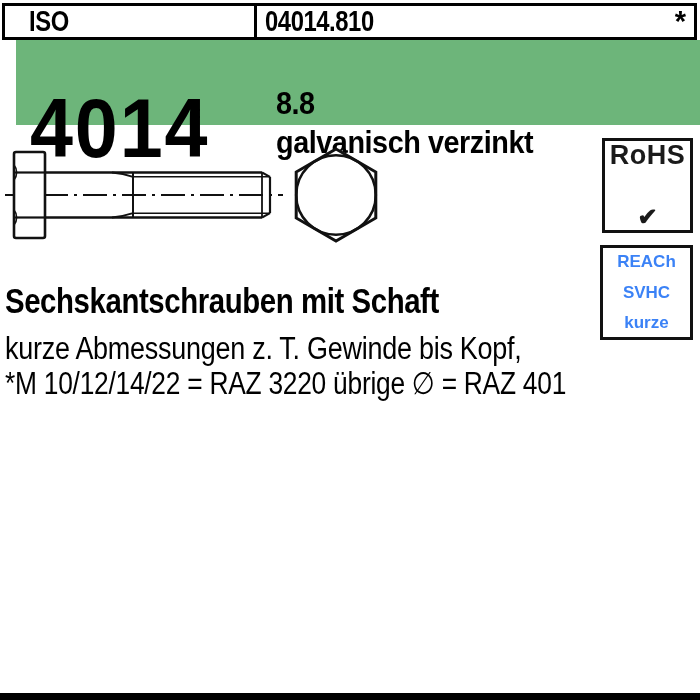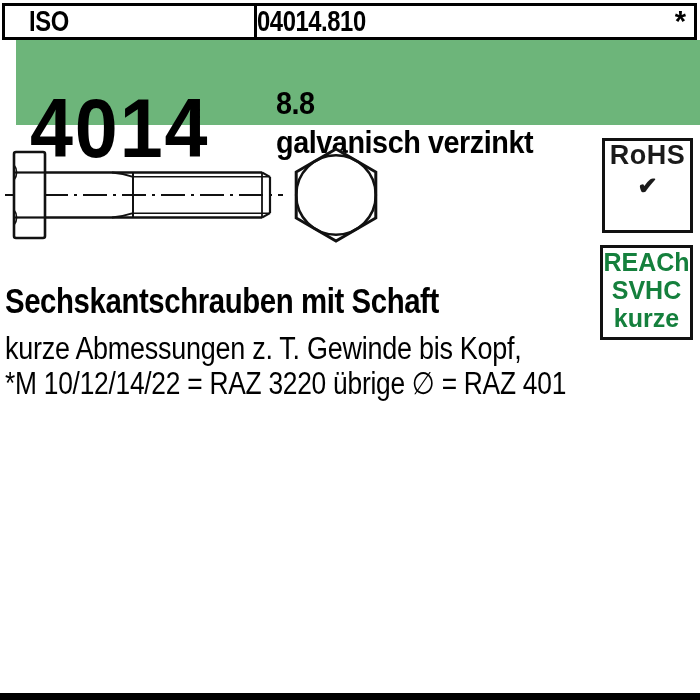--- a/index.html
+++ b/index.html
@@ -10,21 +10,21 @@
   .canvas{position:relative;width:700px;height:700px;background:#fff;}
 
   
   .header-bar{
     position:absolute;left:2px;top:3px;width:695px;height:37px;
     border:3px solid #000;background:#fff;box-sizing:border-box;
     display:flex;align-items:stretch;
   }
   .header-cell{display:flex;align-items:center;overflow:hidden;}
   .hc-left{width:252px;border-right:3px solid #000;padding-left:24px;box-sizing:border-box;}
-  .hc-center{flex:1;}
+  .hc-center{flex:1;padding-left:8px;}
   .hc-right{padding-right:8px;}
   .hdr-txt{
     font-size:29px;font-weight:600;letter-spacing:-0.5px;line-height:1;
     transform:scaleX(0.82);transform-origin:left center;white-space:nowrap;
   }
   .hdr-star{font-size:29px;font-weight:700;line-height:1;}
 
   
   .banner{
     position:absolute;left:0;top:40px;width:697px;height:85px;
@@ -46,28 +46,28 @@
     font-size:32px;font-weight:700;line-height:1;letter-spacing:-0.5px;
     transform:scaleX(0.9);transform-origin:left top;white-space:nowrap;
   }
 
   
   .drawing{position:absolute;left:0;top:138px;}
 
   
   .badge{
     position:absolute;border:3px solid #111;background:#fff;box-sizing:border-box;
-    display:flex;flex-direction:column;align-items:center;justify-content:flex-start;
+    display:flex;flex-direction:column;align-items:center;justify-content:space-between;
     text-align:center;
   }
   .badge-rohs{left:602px;top:138px;width:91px;height:95px;}
   .rohs-label{font-size:27px;font-weight:700;line-height:1.1;letter-spacing:0.5px;color:#1a1a1a;}
   .rohs-check{font-size:24px;font-weight:700;line-height:1.1;margin-top:2px;color:#1a1a1a;}
   .badge-reach{left:600px;top:245px;width:93px;height:95px;}
-  .reach-line{font-size:25px;font-weight:700;line-height:28px;color:#15803d;white-space:nowrap;}
+  .reach-line{font-size:17px;font-weight:700;line-height:28px;color:#3b82f6;white-space:nowrap;}
 
   
   .desc-title{
     position:absolute;left:5px;top:282px;
     font-size:35px;font-weight:700;line-height:1.1;letter-spacing:-0.5px;
     transform:scaleX(0.84);transform-origin:left top;white-space:nowrap;
   }
   .desc-line1{
     position:absolute;left:5px;top:332px;
     font-size:31px;font-weight:400;line-height:1.1;letter-spacing:-0.3px;

